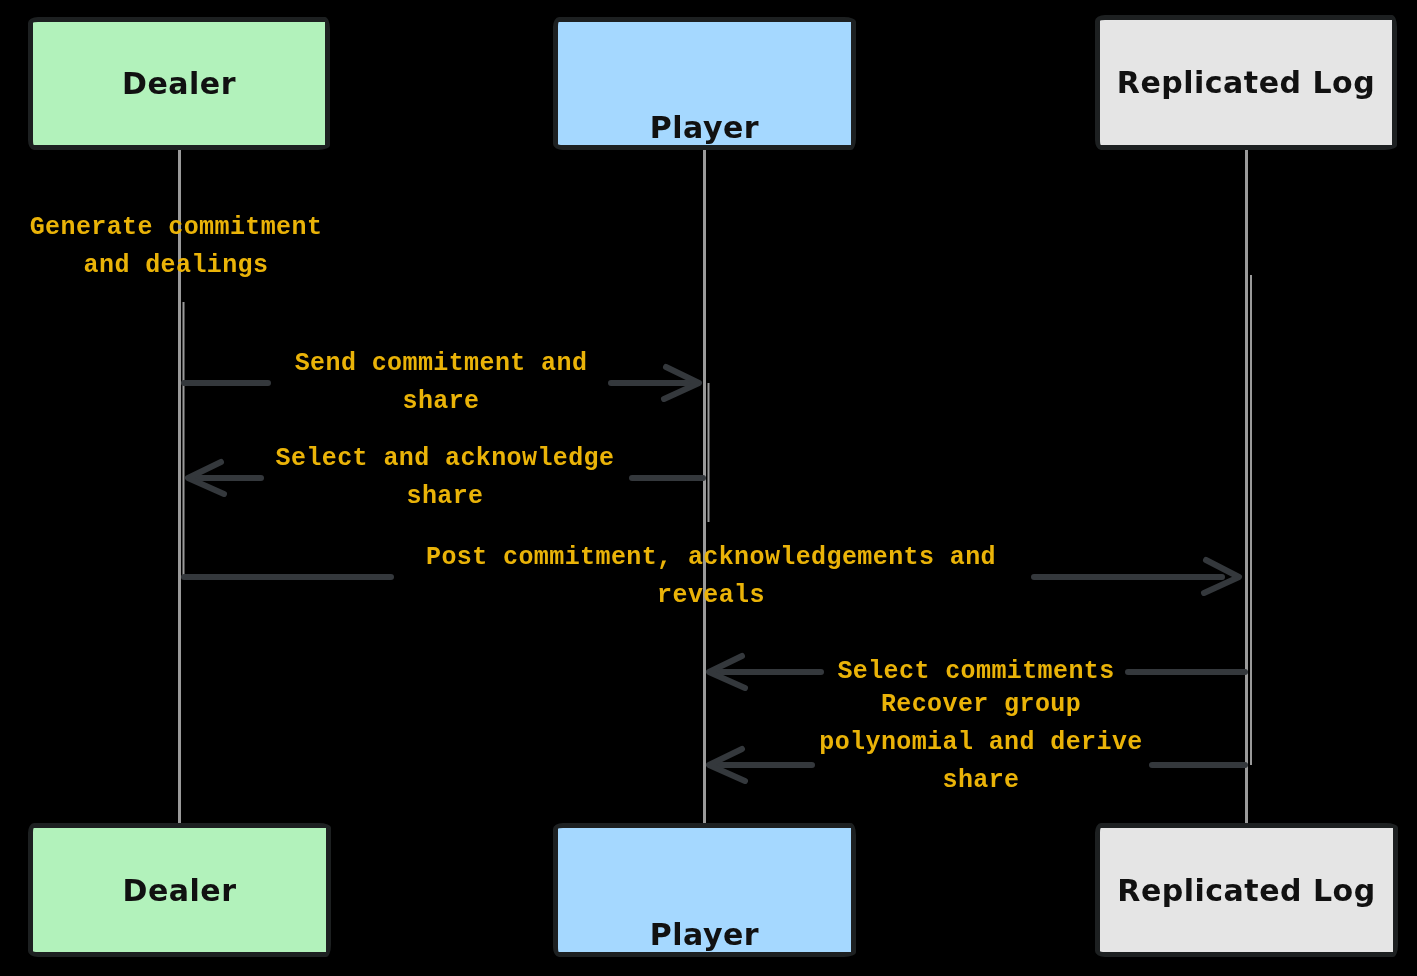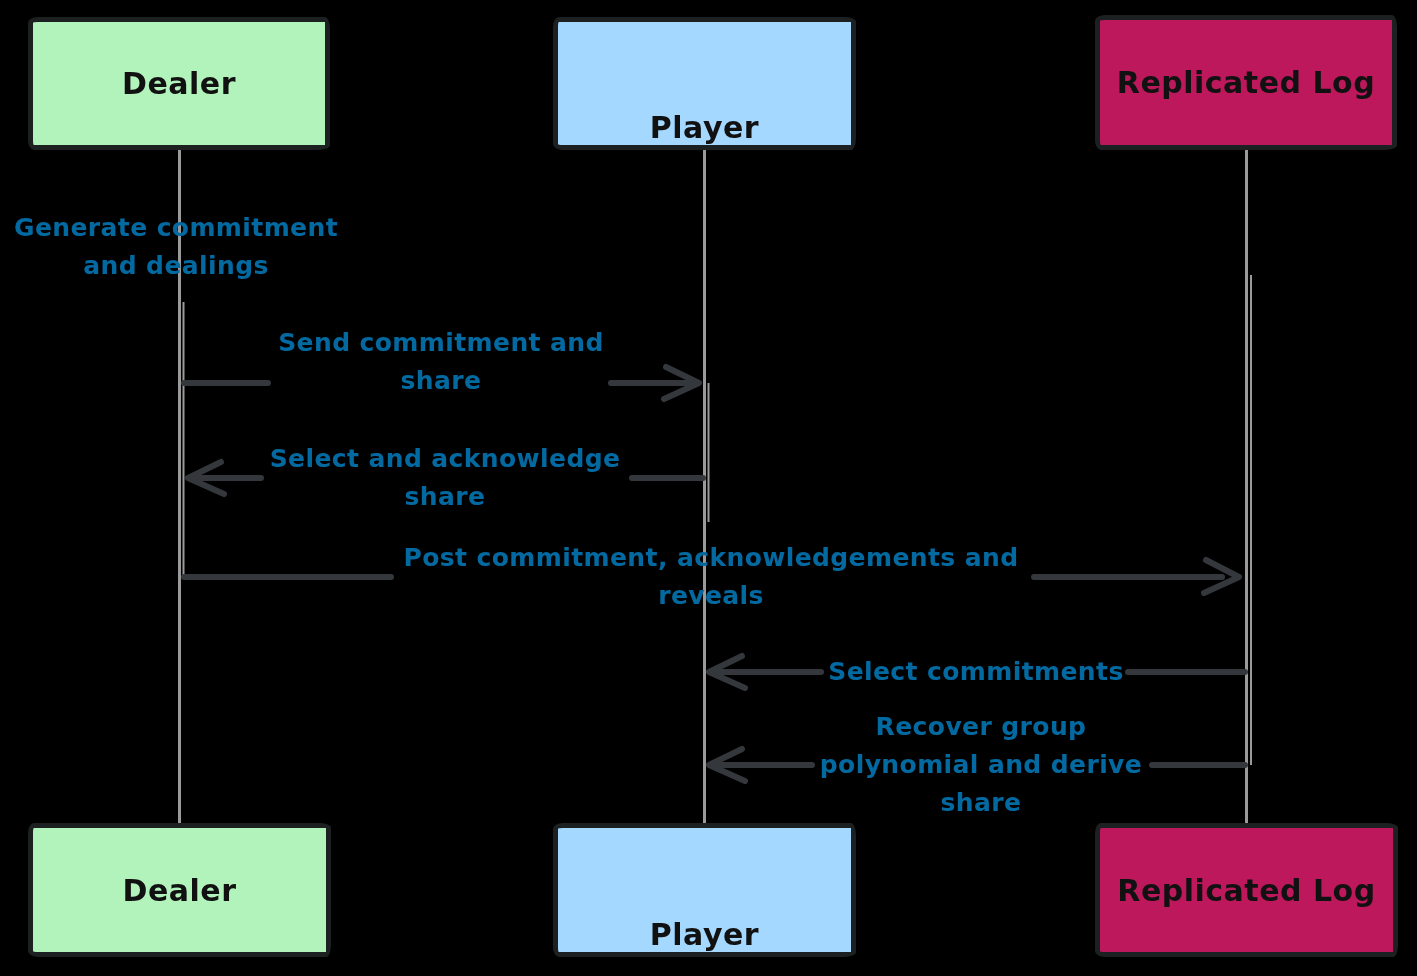--- a/index.html
+++ b/index.html
@@ -34,46 +34,47 @@
   .actor-box.r2 { border-radius: 6px 12px 5px 10px / 10px 5px 12px 6px; }
   .actor-label {
     font-size: 30px;
     font-weight: 700;
     letter-spacing: 0.5px;
     color: #111111;
     white-space: nowrap;
   }
   .dealer-fill { background: #b2f2bb; }
   .player-fill { background: #a5d8ff; align-items: flex-end; }
-  .replog-fill { background: #be185d; }
+  .replog-fill { background: #e5e5e5; }
 
   .box-dealer-top    { left: 28px;   top: 17px;  width: 302px; }
   .box-player-top    { left: 553px;  top: 17px;  width: 303px; }
   .box-replog-top    { left: 1095px; top: 15px;  width: 302px; height: 135px; }
   .box-dealer-bot    { left: 28px;   top: 823px; width: 303px; height: 134px; }
   .box-player-bot    { left: 553px;  top: 823px; width: 303px; height: 134px; }
   .box-replog-bot    { left: 1095px; top: 823px; width: 303px; height: 134px; }
 
   .msg-label {
     position: absolute;
     transform: translate(-50%, -50%);
     text-align: center;
     white-space: pre-line;
     font-size: 25px;
     line-height: 38px;
     font-weight: 700;
     letter-spacing: 0.4px;
-    color: #0369a1;
+    color: #eab308;
+    font-family: Liberation Mono, monospace;
   }
   .msg-0 { left: 176px; top: 247px; }
-  .msg-1 { left: 441px; top: 362px; }
+  .msg-1 { left: 441px; top: 383px; }
   .msg-2 { left: 445px; top: 478px; }
   .msg-3 { left: 711px; top: 577px; }
   .msg-4 { left: 976px; top: 672px; }
-  .msg-5 { left: 981px; top: 765px; }
+  .msg-5 { left: 981px; top: 743px; }
 </style>
 </head>
 <body>
 
 <div id="canvas">
 
   <svg class="layer" width="1417" height="976" viewBox="0 0 1417 976">
 
     <g stroke="#9a9a9a">
       <line x1="179.5" y1="150" x2="179.5" y2="824" stroke-width="3"></line>

